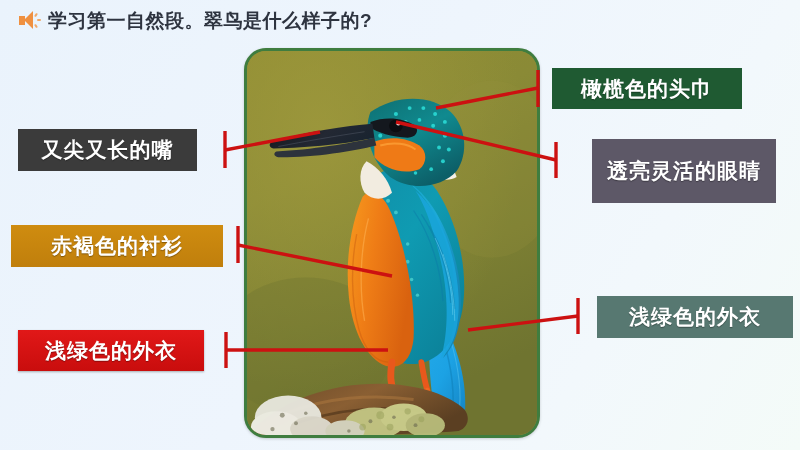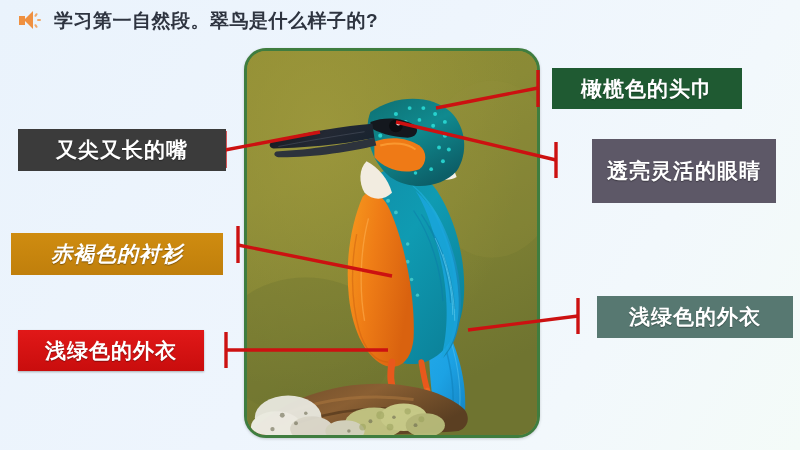--- a/index.html
+++ b/index.html
@@ -20,21 +20,21 @@
     overflow: hidden;
   }
 
   
   #header {
     position: absolute;
     left: 18px;
     top: 8px;
     display: flex;
     align-items: center;
-    gap: 10px;
+    gap: 4px;
   }
   #speaker-icon {
     width: 26px;
     height: 24px;
     position: relative;
     flex: 0 0 auto;
   }
   #speaker-icon .body {
     position: absolute;
     left: 1px;
@@ -111,27 +111,26 @@
     font-weight: bold;
     font-size: 21px;
     letter-spacing: 1px;
     line-height: 1.12;
     box-sizing: border-box;
     padding: 16px 12px;
     text-shadow: 0 1px 1px rgba(0,0,0,0.35);
   }
 
   #label-beak {
-    left: 18px;  top: 129px;  width: 208px; height: 42px;
+    left: 18px;  top: 129px;  width: 179px; height: 42px;
     background: #3b3b3b;
   }
   #label-shirt {
-    left: 11px;  top: 233px;  width: 212px; height: 42px;
+    left: 11px;  top: 225px;  width: 212px; height: 42px;
     background: linear-gradient(180deg, #cf8c10 0%, #c07f0c 100%);
-    font-style: italic;
   }
   #label-claws {
     left: 18px;  top: 330px;  width: 186px; height: 41px;
     background: linear-gradient(180deg, #e11818 0%, #c90d0d 100%);
     box-shadow: 0 1px 2px rgba(0,0,0,0.3);
   }
   #label-scarf {
     left: 552px; top: 68px;   width: 190px; height: 41px;
     background: #1f5a32;
   }

